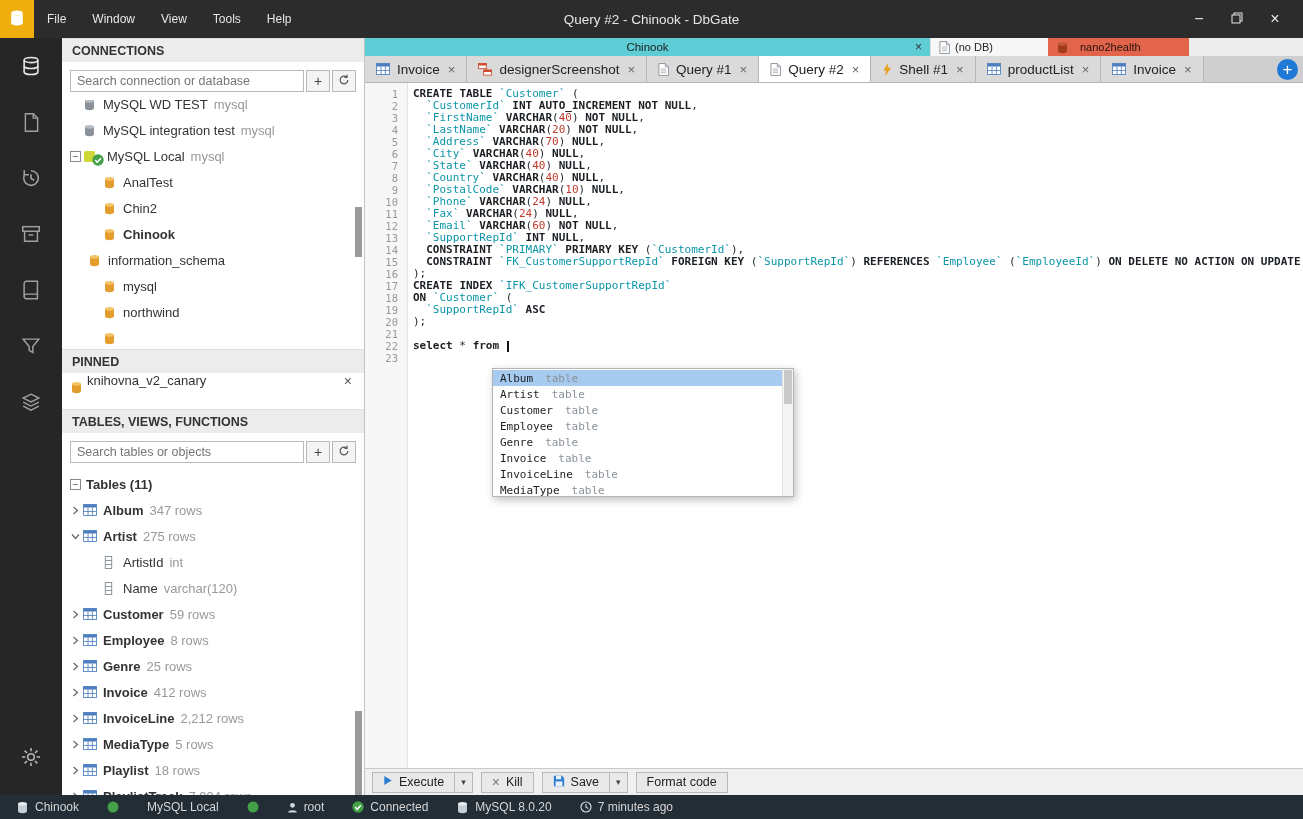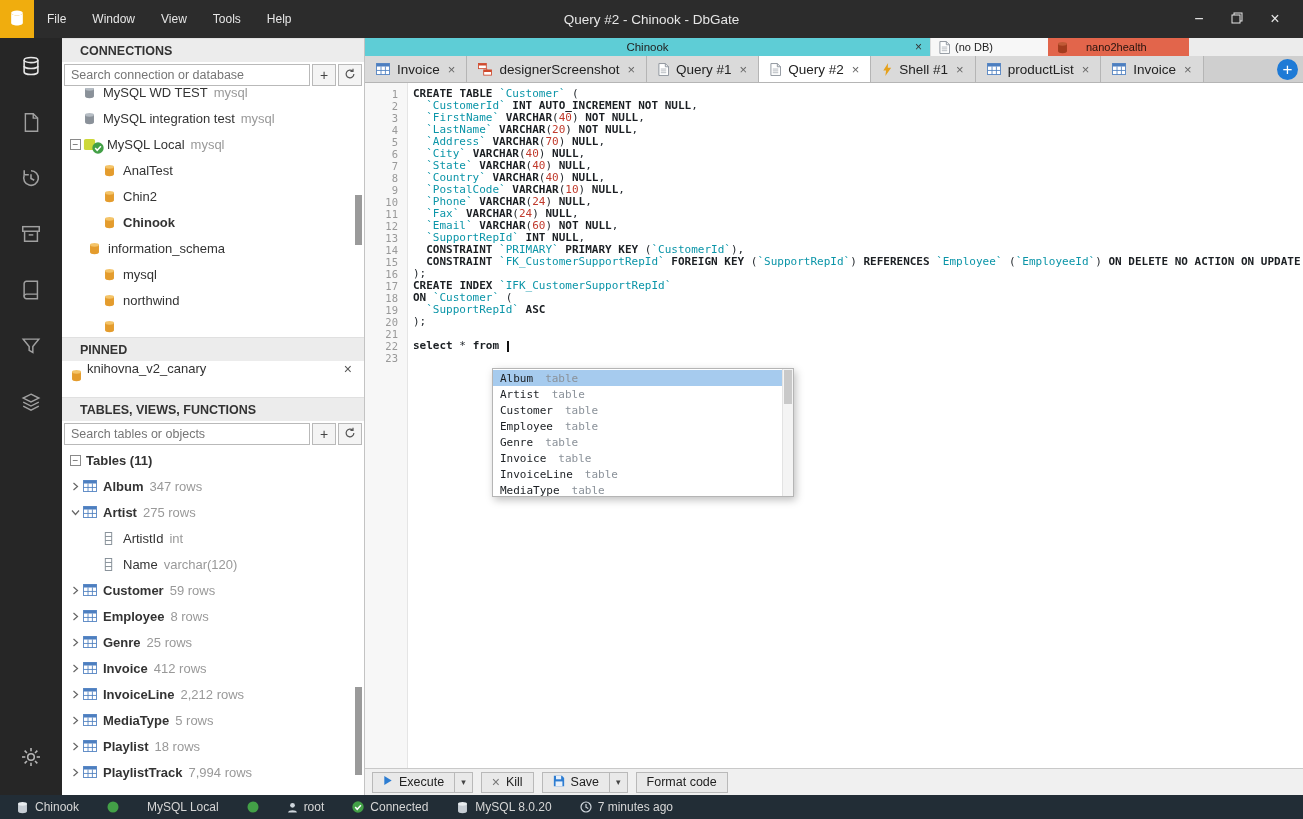--- a/index.html
+++ b/index.html
@@ -19,22 +19,22 @@
   .body{flex:1;display:flex;min-height:0}
 
   
   .iconbar{width:62px;flex:0 0 62px;background:#262626;display:flex;flex-direction:column;align-items:center}
   .ab-item{width:62px;height:56px;display:flex;align-items:center;justify-content:center;opacity:.72}
   .ab-item.active{opacity:1}
   .ab-gear{margin-top:auto;margin-bottom:10px;opacity:.85}
 
   
   .sidebar{width:303px;flex:0 0 303px;background:#fff;border-right:1px solid #c3c3c3;display:flex;flex-direction:column;overflow:hidden}
-  .sec-header{background:#ececec;font-weight:bold;font-size:12.5px;color:#333;padding:5px 18px;border-top:1px solid #e0e0e0;height:24px;flex:0 0 auto}
-  .search-row{display:flex;align-items:center;padding:2px;gap:2px;flex:0 0 26px}
+  .sec-header{background:#ececec;font-weight:bold;font-size:12.5px;color:#333;padding:5px 10px;border-top:1px solid #e0e0e0;height:24px;flex:0 0 auto}
+  .search-row{display:flex;align-items:center;padding:8px;gap:2px;flex:0 0 26px}
   .search-input{flex:1;height:22px;border:1px solid #b9b9b9;font-size:12.5px;padding:0 6px;color:#333;font-family:"Liberation Sans",sans-serif;outline:none}
   .sq-btn{width:24px;height:22px;border:1px solid #b9b9b9;background:#f4f4f4;font-size:14px;display:flex;align-items:center;justify-content:center;color:#444;flex:0 0 24px}
   .conn-list{height:249px;flex:0 0 249px;overflow:hidden;position:relative}
   .obj-list{flex:1;overflow:hidden;position:relative}
   .trow{height:26px;display:flex;align-items:center;font-size:13px;color:#333;white-space:nowrap}
   .trow .tlabel{margin:0 6px 0 3px}
   .trow.clip-top{margin-top:-9px}
   .semib{font-weight:bold}
   .bold-label{font-weight:bold}
   .exp-slot{width:15px;flex:0 0 15px;display:flex;align-items:center;justify-content:center}
@@ -46,21 +46,21 @@
   .pin-close{margin-left:auto;padding-right:12px;color:#555;font-size:14px}
   .vthumb{position:absolute;right:2px;width:7px;background:#9a9a9a}
 
   
   .main{flex:1;display:flex;flex-direction:column;min-width:0;background:#fff}
   .tabstrip{height:18px;flex:0 0 18px;display:flex;font-size:11px;color:#222;background:#ececec}
   .tg-active{width:565px;flex:0 0 565px;background:#5ecdd6;display:flex;align-items:center;position:relative}
   .tg-label-c{flex:1;text-align:center;font-size:11.5px}
   .tg-close{position:absolute;right:8px;font-size:12px;color:#333}
   .tg-nodb{width:118px;flex:0 0 118px;background:#f7f7f7;display:flex;align-items:center;gap:5px;padding-left:8px;border-left:1px solid #ddd}
-  .tg-nano{width:141px;flex:0 0 141px;background:#e2654b;display:flex;align-items:center;gap:17px;padding-left:8px;color:#26140e}
+  .tg-nano{width:141px;flex:0 0 141px;background:#e2654b;display:flex;align-items:center;gap:11px;padding-left:8px;color:#26140e}
   .tg-fill{flex:1;background:#ececec}
   .tg-ic{display:flex;align-items:center}
 
   .tabbar{height:27px;flex:0 0 27px;background:#cfcfcf;display:flex;position:relative;overflow:hidden;border-bottom:1px solid #b5b5b5}
   .tab{display:flex;align-items:center;gap:7px;padding:0 11px;border-right:1px solid #b5b5b5;background:#dadada;font-size:13.5px;color:#222;white-space:nowrap}
   .tab.active{background:#fff}
   .tab-ic{display:flex;align-items:center}
   .tab-close{color:#666;font-size:13px;margin-left:1px}
   .add-tab{position:absolute;right:5px;top:3px;width:21px;height:21px;border-radius:50%;background:#1e7ad6;color:#fff;display:flex;align-items:center;justify-content:center;font-size:17px;line-height:0}
 

